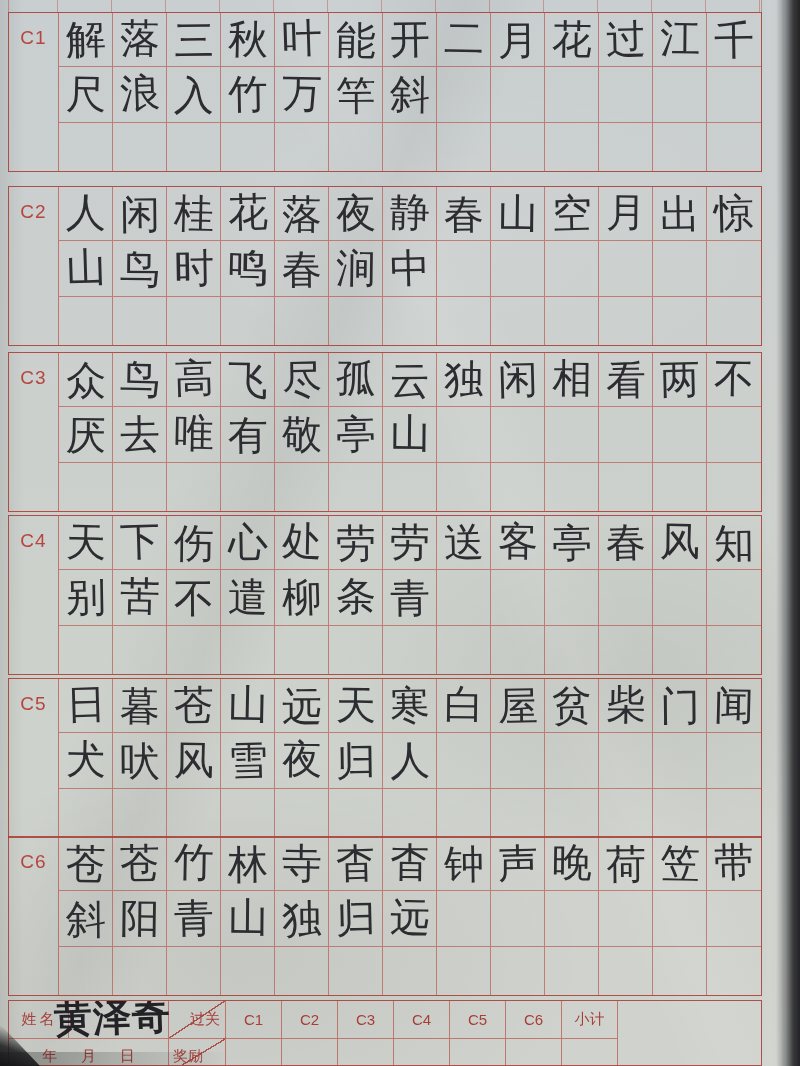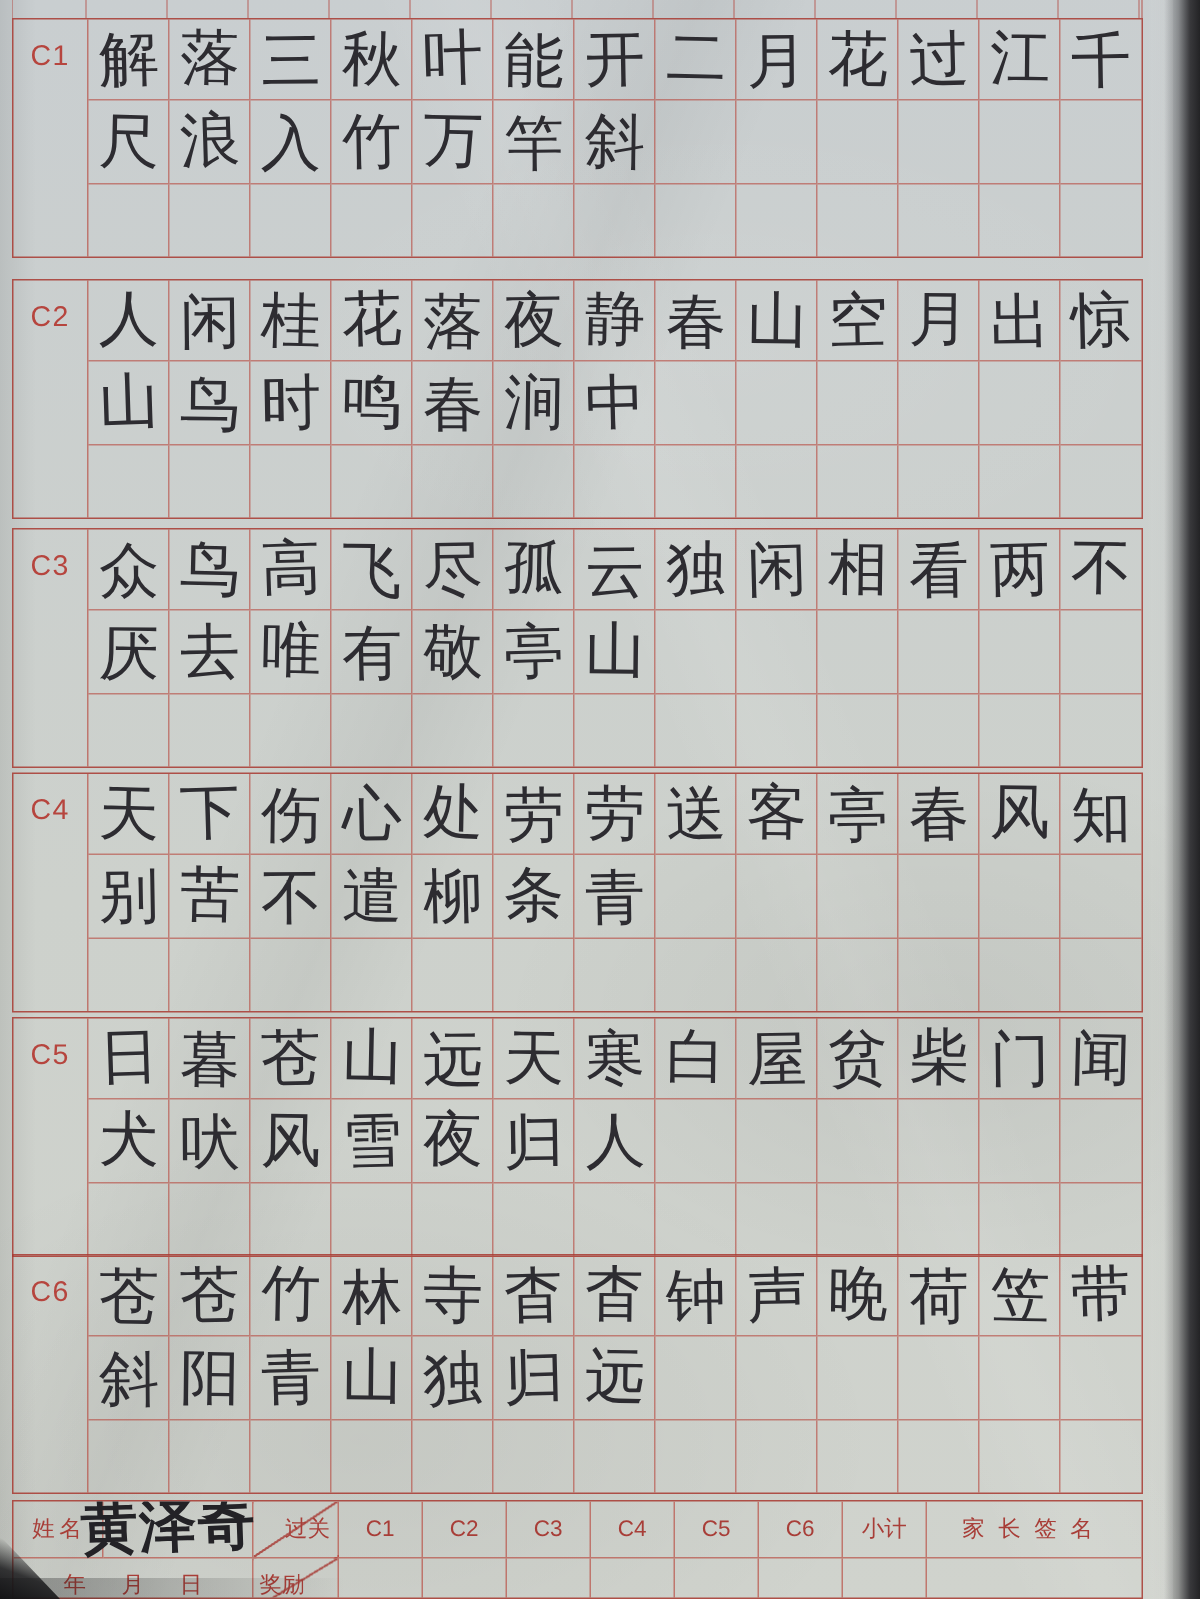--- a/index.html
+++ b/index.html
@@ -585,21 +585,20 @@
     <div class="fcell flabel diag pass-cell">
       <span>过关</span>
     </div>
     <div class="fcell flabel score">C1</div>
     <div class="fcell flabel score">C2</div>
     <div class="fcell flabel score">C3</div>
     <div class="fcell flabel score">C4</div>
     <div class="fcell flabel score">C5</div>
     <div class="fcell flabel score">C6</div>
     <div class="fcell flabel">小计</div>
-    <div class="fcell flabel signature lastcol">家长签名</div>
 
     <div class="fcell flabel row2 date-cell">年 月 日</div>
     <div class="fcell flabel row2 diag reward-cell">
       <span>奖励</span>
     </div>
     <div class="fcell row2"></div>
     <div class="fcell row2"></div>
     <div class="fcell row2"></div>
     <div class="fcell row2"></div>
     <div class="fcell row2"></div>

